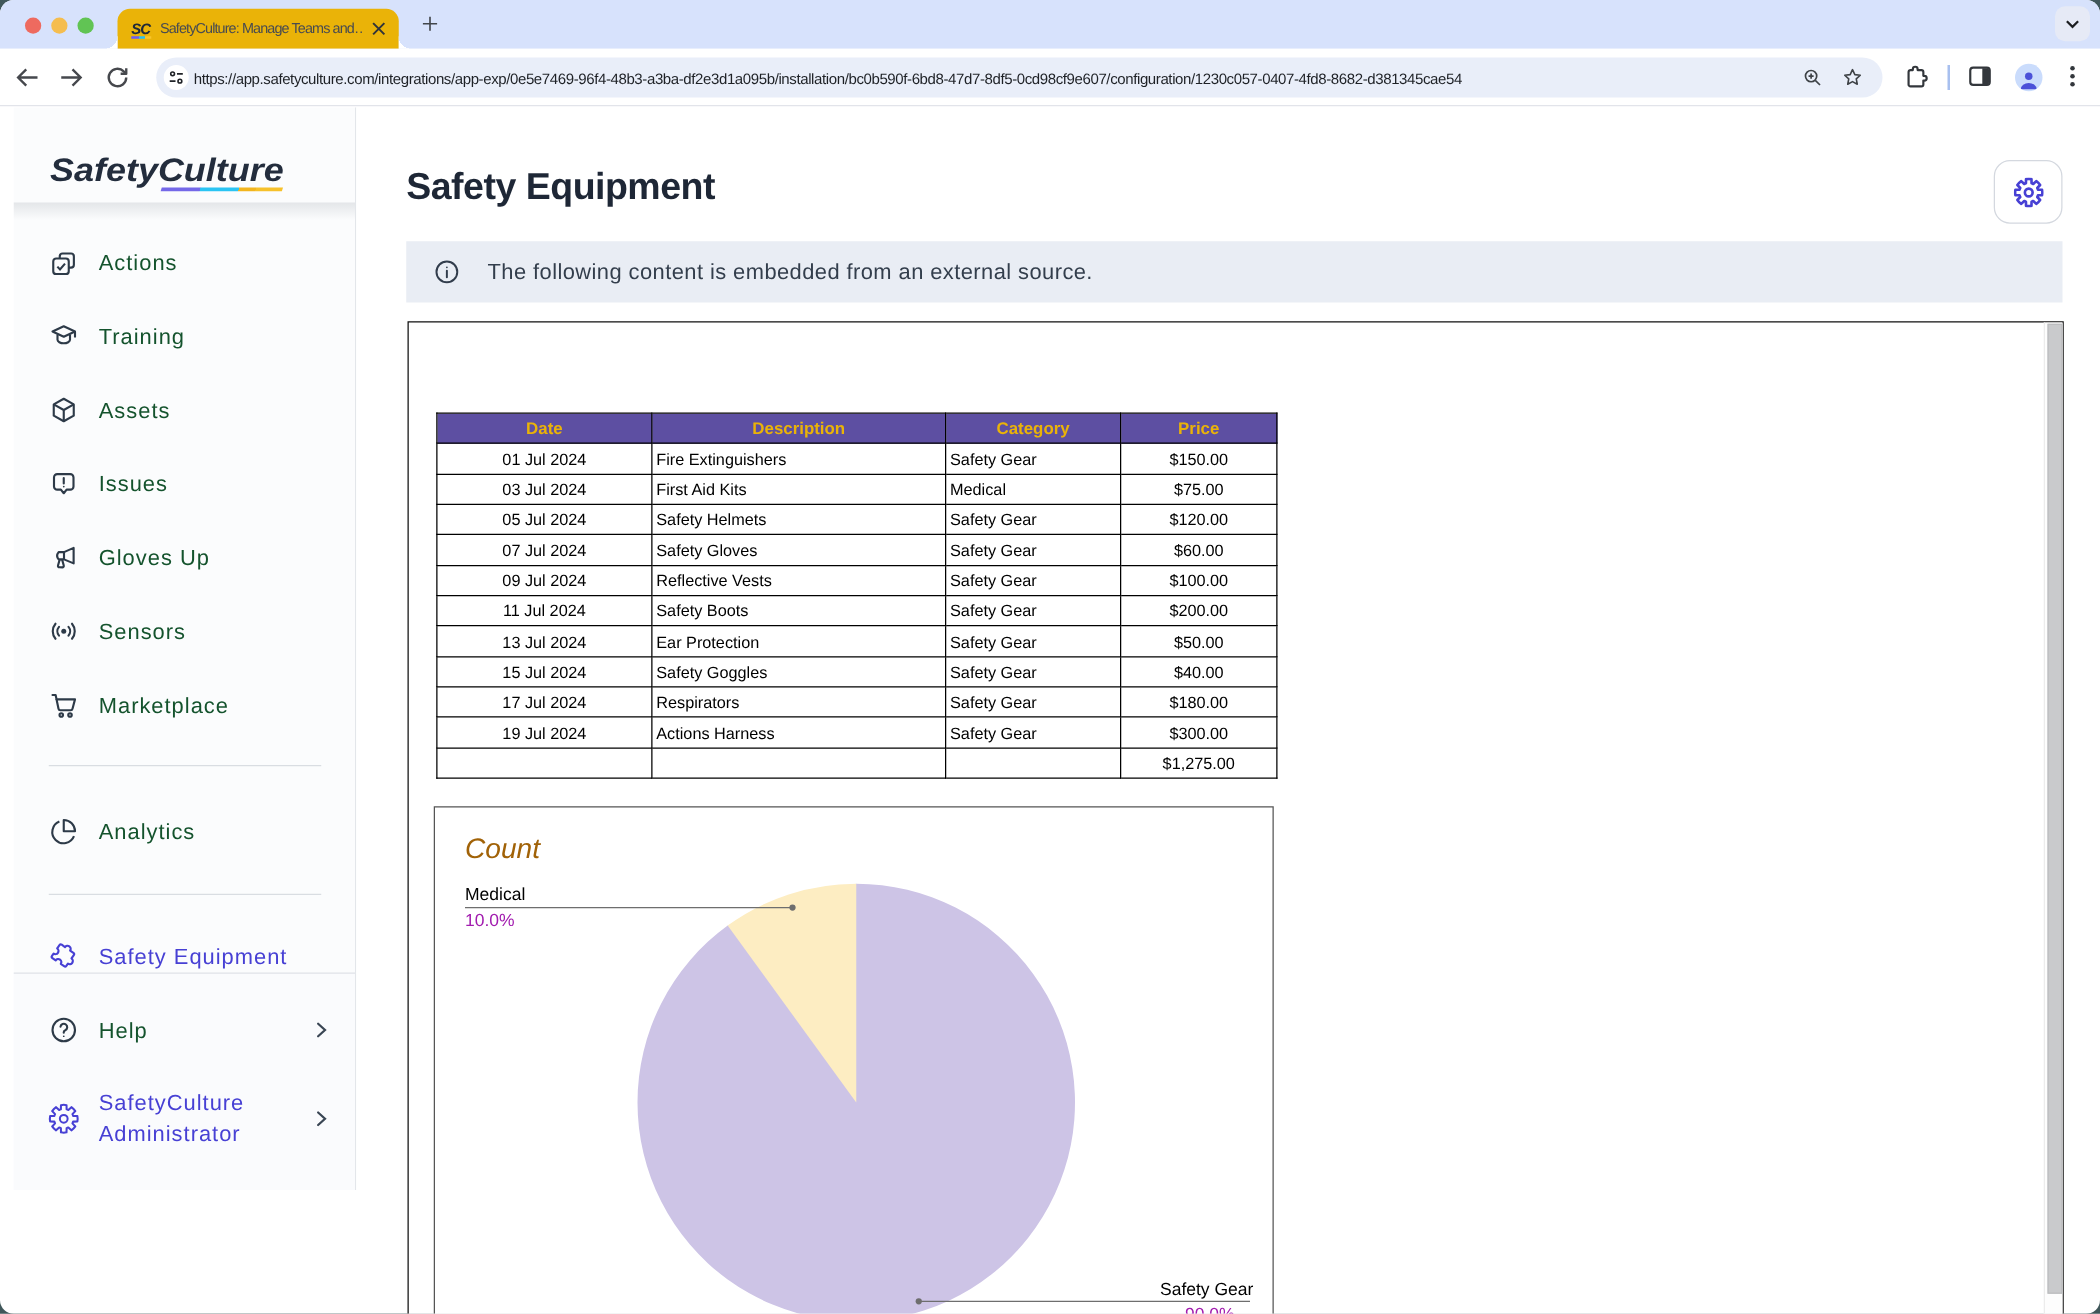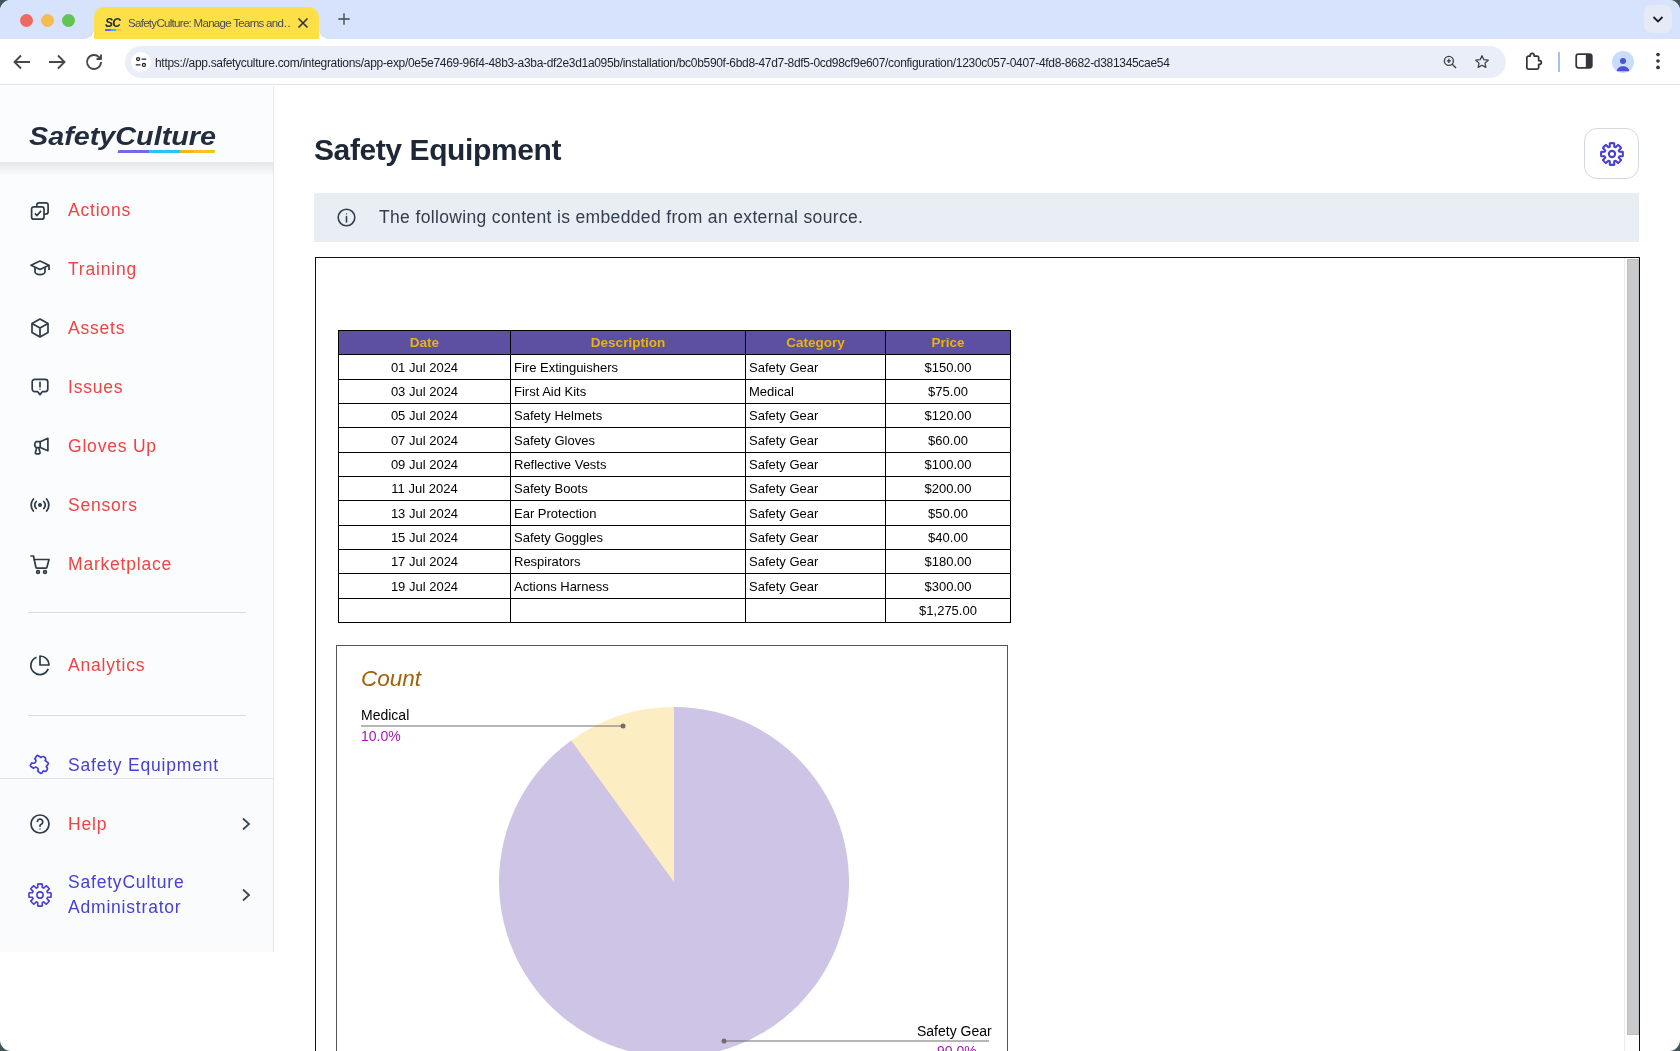--- a/index.html
+++ b/index.html
@@ -3,21 +3,21 @@
 <meta charset="utf-8">
 <style>
   * { margin:0; padding:0; box-sizing:border-box; }
   html,body { width:1680px; height:1051px; }
   body { background:#40575a; font-family:"Liberation Sans", sans-serif; }
   .window { position:relative; width:1680px; height:1051px; border-radius:11px; overflow:hidden; background:#fff; }
 
   
   .tabstrip { position:absolute; left:0; top:0; width:100%; height:39px; background:#d7e2fc; }
   .tl { position:absolute; top:14px; width:13px; height:13px; border-radius:50%; }
-  .tab { position:absolute; left:94px; top:7px; width:225px; height:32px; background:#fde047; border-radius:10px 10px 0 0; }
+  .tab { position:absolute; left:94px; top:7px; width:225px; height:32px; background:#eab308; border-radius:10px 10px 0 0; }
   .tab:before, .tab:after { content:""; position:absolute; bottom:0; width:10px; height:10px; }
   .tab:before { left:-10px; background:radial-gradient(circle at 0 0, transparent 10px, #fff 10px); }
   .tab:after { right:-10px; background:radial-gradient(circle at 100% 0, transparent 10px, #fff 10px); }
   .favsc { position:absolute; left:11px; top:9px; font-style:italic; font-weight:bold; font-size:12px; letter-spacing:-0.8px; color:#202a38; }
   .favsc .bar { position:absolute; left:0px; top:12.5px; width:16px; height:2px; background:linear-gradient(90deg,#6a5cf5 0 37%, #27c0f2 37% 70%, #f8c52c 70%); }
   .tabtitle { position:absolute; left:34px; top:10px; font-size:11.5px; letter-spacing:-0.7px; color:#484b51; white-space:nowrap; width:162px; overflow:hidden; }
   .tabx { position:absolute; right:8px; top:8px; width:16px; height:16px; color:#30343a; }
   .newtab { position:absolute; left:337px; top:12px; width:14px; height:14px; color:#41454a; }
   .chrome-chevron { position:absolute; right:8px; top:5px; width:28px; height:28px; border-radius:8px; background:#e6eaf6; }
 
@@ -26,31 +26,31 @@
   .navic { position:absolute; top:11px; width:24px; height:24px; color:#46484d; }
   .urlbar { position:absolute; left:125px; top:7px; width:1381px; height:32px; border-radius:16px; background:#e9eef9; }
   .siteic { position:absolute; left:6px; top:6px; width:20px; height:20px; border-radius:50%; background:#fff; }
   .urltext { position:absolute; left:30px; top:9.5px; font-size:12px; letter-spacing:-0.31px; color:#1e2126; white-space:nowrap; }
   .pillic { position:absolute; top:7px; width:18px; height:18px; color:#3e4246; }
   .tbric { position:absolute; top:11px; width:22px; height:22px; color:#33373c; }
   .tbdiv { position:absolute; left:1558px; top:13px; width:1.5px; height:20px; background:#a8c0ef; }
   .avatar { position:absolute; left:1612px; top:12px; width:22px; height:22px; border-radius:50%; background:#cadcfc; overflow:hidden; }
 
   
-  .content { position:absolute; left:0; top:86px; width:1680px; height:866px; display:flex; }
+  .content { position:absolute; left:0; top:86px; width:1680px; height:866px; display:flex;padding-left:11px; }
   .sidebar { position:relative; width:274px; height:100%; background:#fbfcfd; border-right:1px solid #e3e6ea; }
   .main { position:relative; flex:1; height:100%; background:#fff; }
 
   
   .logo { position:absolute; left:29px; top:33px; }
   .logo .bar { position:absolute; left:89px; top:31px; width:97px; height:2.8px; transform:skewX(-18deg); background:linear-gradient(90deg,#7468e8 0 32%, #2ac4f3 32% 64%, #f2b51e 64% 78%, #f6c12b 78%); }
   .logoshadow { position:absolute; left:0; top:76px; width:100%; height:14px; background:linear-gradient(180deg, rgba(120,130,140,0.18), rgba(120,130,140,0)); }
   .navitem { position:absolute; left:0; width:100%; height:40px; display:flex; align-items:center; }
   .navitem .ic { position:absolute; left:28px; width:24px; height:24px; color:#2d3a48; overflow:visible; }
-  .navitem .lbl { position:absolute; left:68px; font-size:17.5px; letter-spacing:0.8px; color:#ef4444; }
+  .navitem .lbl { position:absolute; left:68px; font-size:17.5px; letter-spacing:0.8px; color:#14532d; }
   .navitem.active .ic, .navitem.active .lbl { color:#4740d4; }
   .sdiv { position:absolute; left:28px; width:218px; height:1px; background:#d9dde2; }
   .bottomsec { position:absolute; left:0; bottom:0; width:100%; height:174px; background:#fafbfd; border-top:1px solid #dfe2e7; }
   .chev { position:absolute; left:238px; width:16px; height:16px; color:#3a4654; }
 
   
   .pagetitle { position:absolute; left:40px; top:47px; font-size:30px; font-weight:bold; letter-spacing:-0.4px; color:#1e2736; }
   .gearbtn { position:absolute; left:1310px; top:42px; width:55px; height:51px; background:#fff; border:1px solid #d4d8df; border-radius:13px; }
   .gearbtn svg { position:absolute; left:15px; top:13px; width:24px; height:24px; color:#4740d4; }
   .banner { position:absolute; left:40px; top:107px; width:1325px; height:49px; background:#e9edf4; }

